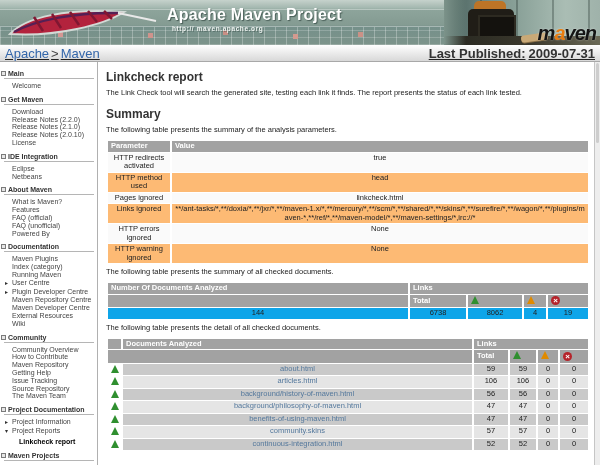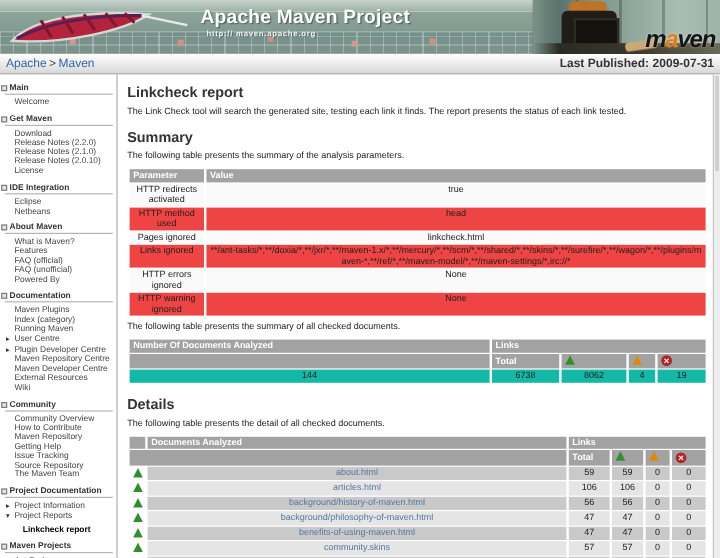--- a/index.html
+++ b/index.html
@@ -33,21 +33,21 @@
   .person{position:absolute;left:24px;top:9px;width:46px;height:30px;background:#201d17;border-radius:5px 5px 0 0;}
   .monitor{position:absolute;left:34px;top:15px;width:34px;height:23px;background:#14120e;border:2px solid #2d2a21;}
   .notepad{position:absolute;right:52px;bottom:4px;width:27px;height:7px;background:#c9a977;
     border-radius:3px;transform:rotate(-8deg);box-shadow:0 1px 0 #8a7048;}
   .mlogo{position:absolute;right:4px;bottom:0px;font-size:20px;font-weight:bold;font-style:italic;
     letter-spacing:-1px;color:#141414;text-shadow:0 0 2px rgba(255,255,255,.5);}
   .mlogo .accent{color:#e87c10;}
 
   
   .crumbbar{height:16px;background:linear-gradient(#ffffff,#d8d8d8);border-bottom:1px solid #a8a8a8;
-    display:flex;justify-content:space-between;align-items:center;padding:0 5px;font-size:10px;}
+    display:flex;justify-content:space-between;align-items:center;padding:0 5px;font-size:13px;text-decoration:underline;}
   .crumbbar a{color:#3366aa;text-decoration:none;cursor:pointer;}
   .crumb-sep{color:#444;margin:0 2px;}
   .published{font-weight:bold;color:#333;}
   .published .lbl{margin-right:3px;padding-left:41px;}
 
   
   .page{display:flex;align-items:stretch;min-height:403px;}
   .nav{width:90px;border-right:1px solid #b0b0b0;padding:2px 3px 0 4px;flex-shrink:0;}
   .content{flex:1;padding:2px 10px 0 8px;min-width:0;}
 
@@ -62,26 +62,26 @@
 
   
   .page-title,.section-title{font-size:12px;font-weight:bold;color:#333;margin:6px 0 4px 0;}
   .section-title{margin-top:10px;}
   .para{font-size:7.5px;color:#222;margin:3px 0 6px 0;line-height:9px;}
 
   table{border-collapse:separate;border-spacing:2px 1px;width:100%;table-layout:fixed;}
   th{background:#a2a2a2;color:#fff;font-size:7.5px;text-align:left;padding:1px 3px;
      font-weight:bold;line-height:8.5px;white-space:nowrap;overflow:hidden;}
   td{font-size:7.5px;padding:1px 3px;vertical-align:top;line-height:8.5px;color:#222;text-align:center;}
-  .shade-a td{background:#fafafa;} .shade-b td{background:#ef4444;}
+  .shade-a td{background:#fafafa;} .shade-b td{background:#fdba74;}
   .row-a td{background:#c9c9c9;} .row-b td{background:#e5e5e5;}
   td.cell-icon{background:#fff;padding:1px 1px 0 1px;text-align:center;}
   .break-all{word-break:break-all;}
   .doclink{color:#54789c;text-decoration:none;cursor:pointer;}
-  .totals-row td{background:#14b8a6;}
+  .totals-row td{background:#0ea5e9;}
 
   
   .icn-ok{display:inline-block;width:0;height:0;border-left:4px solid transparent;
     border-right:4px solid transparent;border-bottom:8px solid #2f8f2f;}
   .icn-warn{display:inline-block;width:0;height:0;border-left:4px solid transparent;
     border-right:4px solid transparent;border-bottom:8px solid #e08a00;}
   .icn-err{display:inline-block;width:9px;height:9px;border-radius:50%;background:#b5232a;
     color:#fff;font-size:8px;line-height:9px;text-align:center;font-weight:bold;}
   .icn-err::after{content:"×";}
 
@@ -275,21 +275,20 @@
       <tr class="totals-row">
         <td>144</td>
         <td>6738</td>
         <td>8062</td>
         <td>4</td>
         <td>19</td>
       </tr>
     </tbody>
       </table>
 
-    <div class="section-title">Details</div>
     <div class="para">The following table presents the detail of all checked documents.</div>
 
     <table>
       <colgroup>
           <col style="width:13px">
           <col>
           <col style="width:34px">
           <col style="width:26px">
           <col style="width:20px">
           <col style="width:28px">

